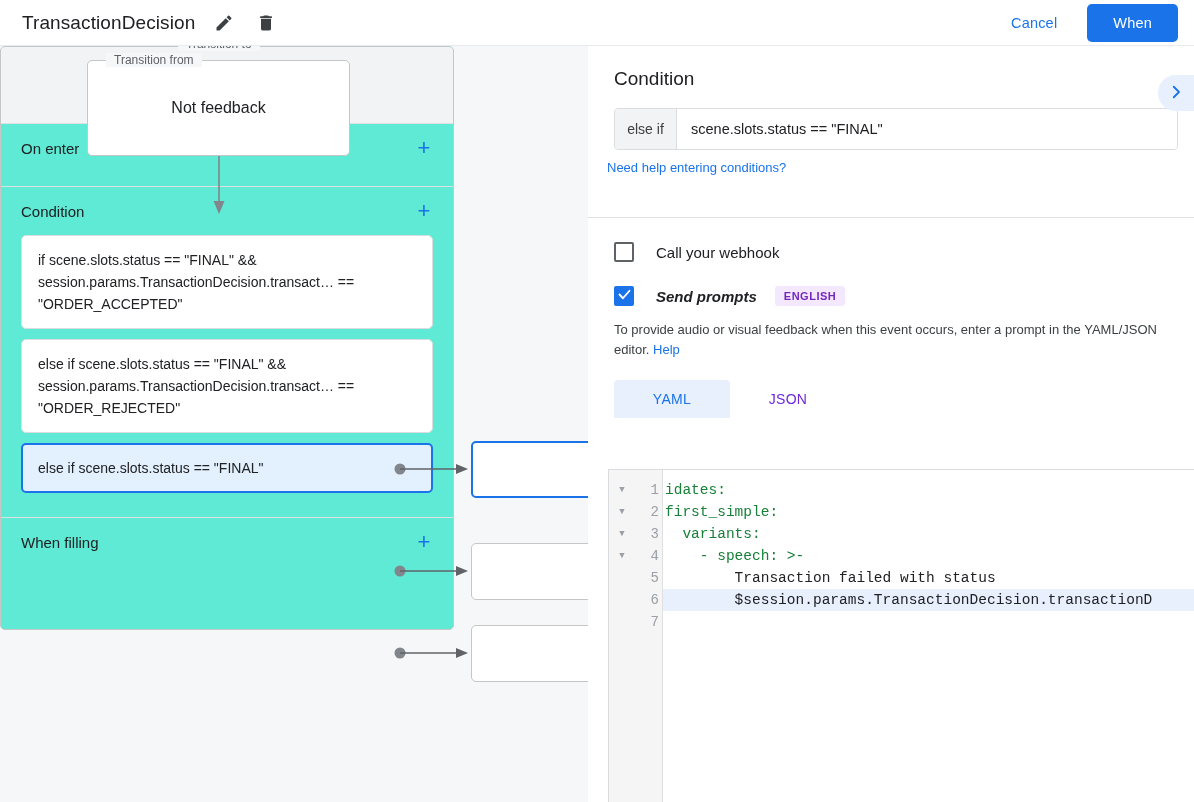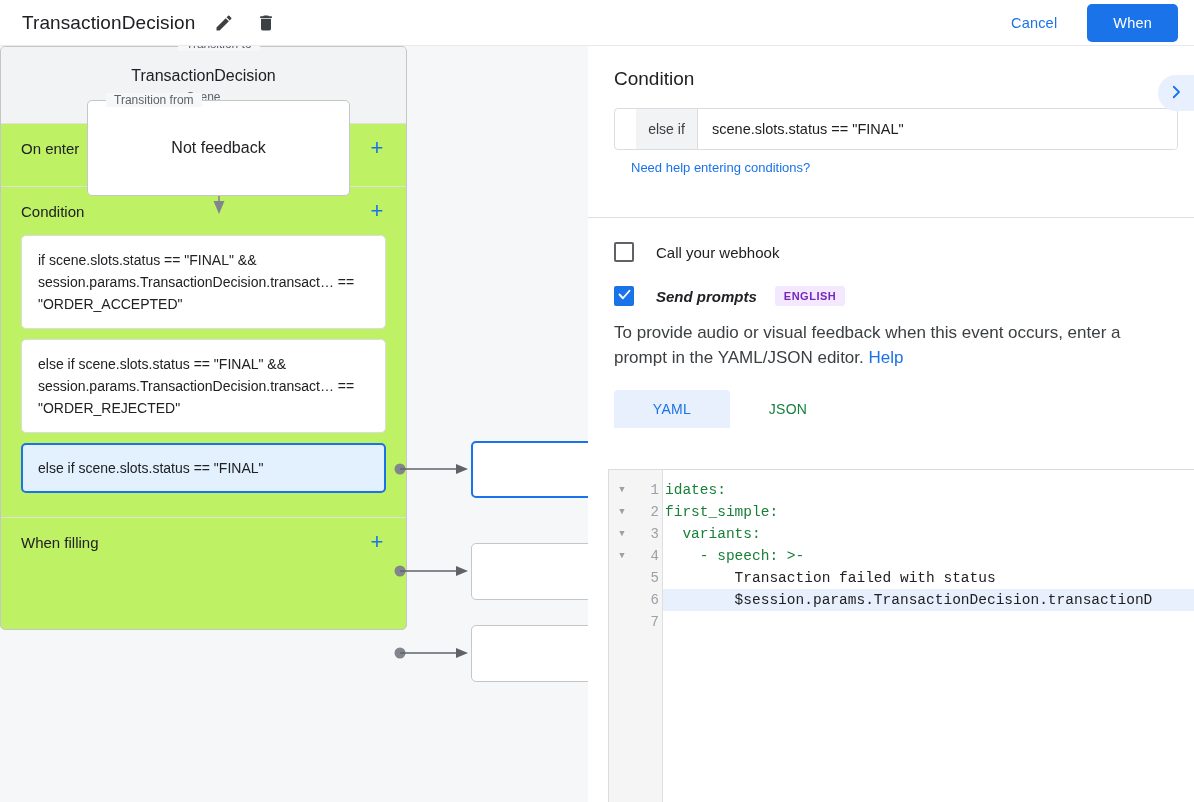--- a/index.html
+++ b/index.html
@@ -59,31 +59,31 @@
   }
   .node-legend {
     position: absolute; top: -8px; left: 18px;
     background: #f6f7f9;
     padding: 0 8px;
     font-size: 12px; color: #5f6368;
     white-space: nowrap;
   }
 
   #transition-from {
-    left: 87px; top: 14px; width: 263px; height: 96px; margin-top: 40px;
+    left: 87px; top: 14px; width: 263px; height: 96px;
   }
   #transition-from .body {
     display: flex; align-items: center; justify-content: center;
     height: 100%;
     font-size: 16px; color: #202124;
   }
 
   #transition-to {
-    left: 20px; top: 182px; width: 407px; height: 584px;
-    background: #bef264;
+    left: 20px; top: 182px; width: 454px; height: 584px;
+    background: #5eead4;
     border: 1px solid #c4c7c5;
     border-radius: 5px;
     overflow: hidden;
   }
   #transition-to .scene-head {
     background: #f1f3f4;
     height: 77px;
     display: flex; flex-direction: column; align-items: center; justify-content: center;
     border-bottom: 1px solid #e0e0e0;
   }
@@ -156,39 +156,38 @@
     display: flex; align-items: center; justify-content: center;
     cursor: pointer; border: none;
   }
 
   .cond-input-row {
     margin: 18px 0 0 26px;
     width: 564px; height: 42px;
     display: flex;
     border: 1px solid #dadce0; border-radius: 4px;
     overflow: hidden;
-    padding-left: 21px;
   }
   .cond-prefix {
     width: 62px;
     background: #f1f3f4;
     border-right: 1px solid #dadce0;
     display: flex; align-items: center; justify-content: center;
     font-size: 14px; color: #3c4043;
   }
   .cond-value {
     flex: 1; border: none; outline: none;
     padding: 0 14px;
     font-size: 14.5px; color: #202124;
     font-family: inherit;
     background: #ffffff;
   }
   .help-link {
     display: inline-block;
-    margin: 10px 0 0 43px;
+    margin: 10px 0 0 19px;
     font-size: 13px; color: #1a73e8; text-decoration: none; cursor: pointer;
   }
 
   .divider-h {
     position: absolute; left: 0; top: 171px; width: 606px; height: 1px;
     background: #e0e0e0;
   }
 
   .met-section { position: absolute; left: 0; top: 172px; width: 606px; }
   .met-title { margin: 28px 0 0 26px; font-size: 19px; color: #202124; }
@@ -212,30 +211,30 @@
   }
   .check-label.bold { font-weight: bold; font-style: italic; }
   .lang-badge {
     margin-left: 18px;
     background: #f3e8fd; color: #7627bb;
     font-size: 11px; font-weight: bold; letter-spacing: .5px;
     padding: 4px 9px; border-radius: 3px;
   }
   .helper-text {
     margin: 14px 26px 0 26px; width: 556px;
-    font-size: 17px; color: #3c4043; line-height: 25px;
+    font-size: 13px; color: #3c4043; line-height: 20px;
   }
   .helper-text a { color: #1a73e8; text-decoration: none; cursor: pointer; }
 
   
   .tabs { display: flex; margin: 20px 0 0 26px; }
   .tab {
     width: 116px; height: 38px;
     display: flex; align-items: center; justify-content: center;
-    font-size: 14px; color: #15803d; cursor: pointer;
+    font-size: 14px; color: #6d28d9; cursor: pointer;
     border-radius: 4px 4px 0 0;
     letter-spacing: .3px;
   }
   .tab.active { background: #e8f0fe; color: #1a73e8; font-weight: 500; }
 
   
   .editor {
     position: absolute; left: 608px; top: 469px;
     width: 600px; height: 340px;
     border: 1px solid #dadce0;

